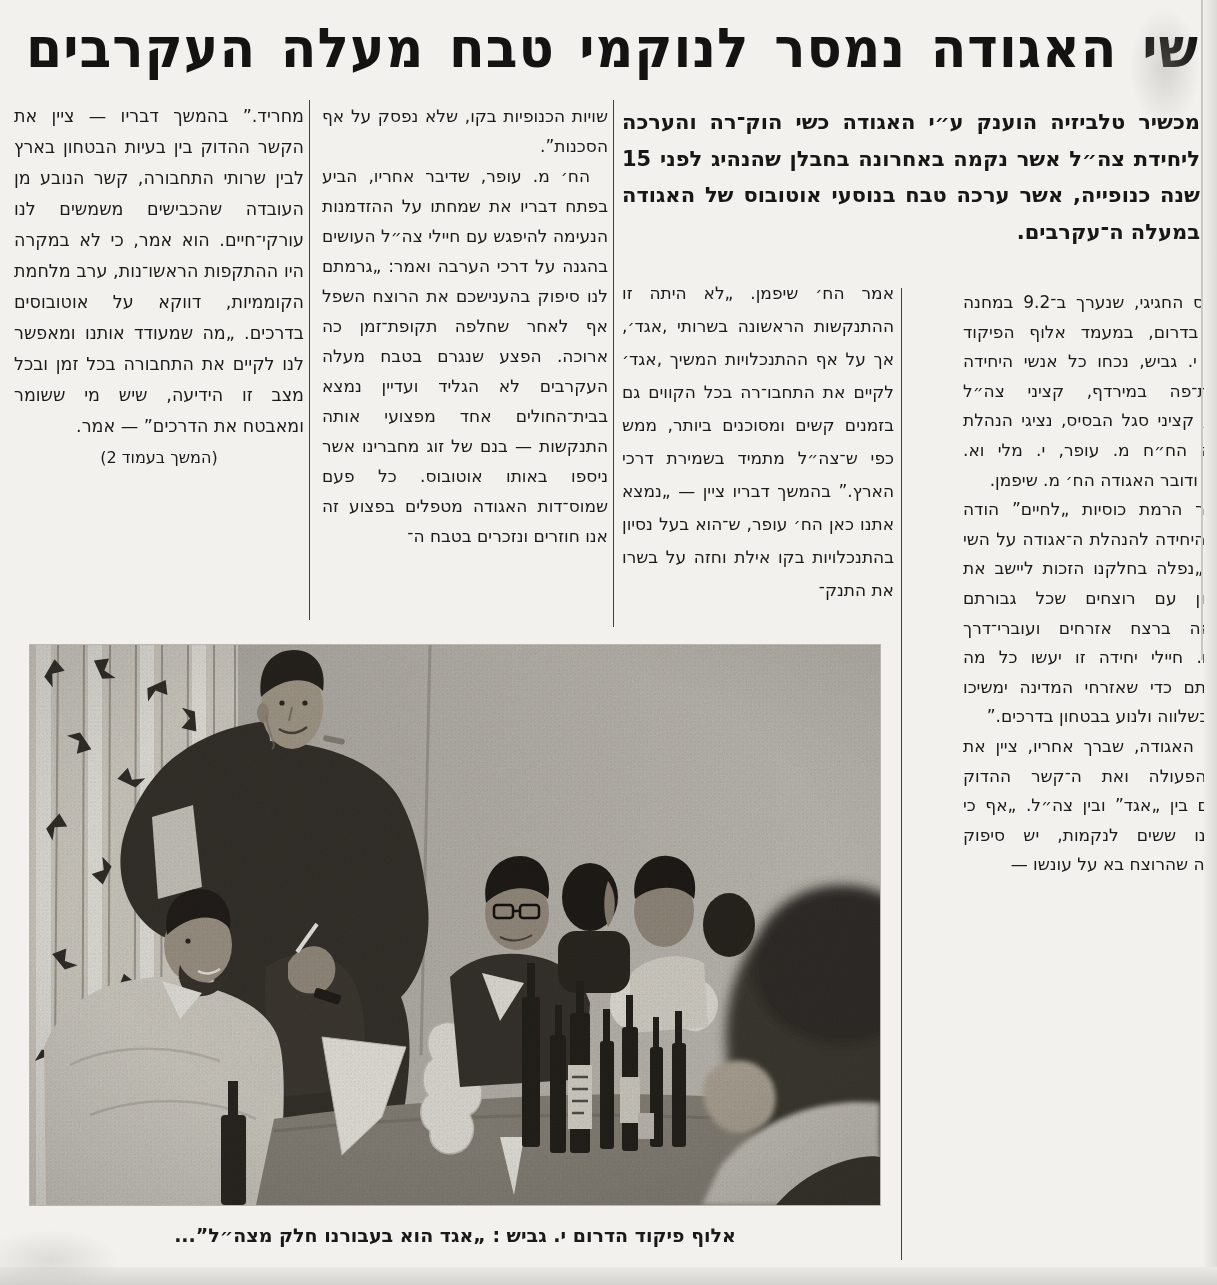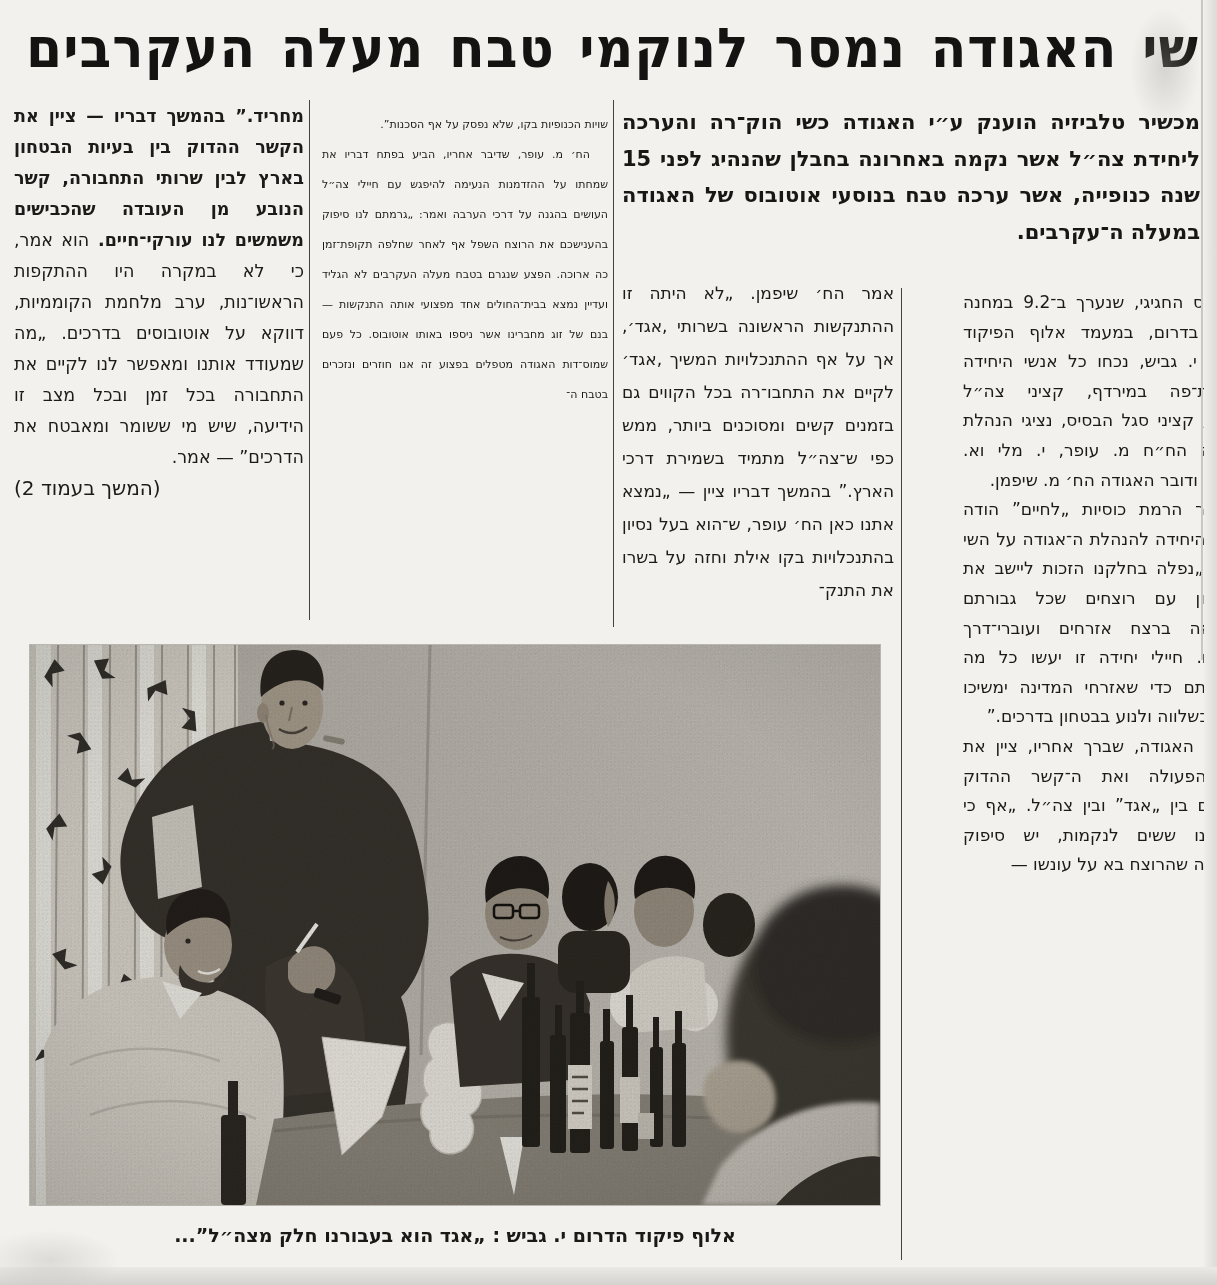--- a/index.html
+++ b/index.html
@@ -11,24 +11,24 @@
             text-align:justify;text-align-last:justify;letter-spacing:1px;transform:scaleY(1.06);transform-origin:top;}
 
   .lead{position:absolute;top:104px;left:622px;width:578px;
         font-size:21px;font-weight:bold;line-height:36.5px;text-align:justify;color:#181715;}
 
   .col{position:absolute;text-align:justify;}
   .col p{margin:0;}
   .col p.ind{text-indent:18px;}
   .c1{left:916px;top:288px;width:292px;font-size:17px;line-height:29.6px;margin-left:47px;}
   .c2{left:622px;top:277px;width:272px;font-size:17px;line-height:33px;}
-  .c3{left:322px;top:110px;width:286px;font-size:11px;line-height:30px;}
+  .c3{left:322px;top:101px;width:286px;font-size:17px;line-height:30px;}
   .c4{left:14px;top:101px;width:290px;font-size:17.5px;line-height:31px;}
-  .bold{font-weight:bold;}
-  .note{text-align:left;text-indent:0;font-size:20px;}
+  .bold{font-weight:normal;}
+  .note{text-align:center;text-indent:0;font-size:16px;}
 
   .vrule{position:absolute;width:1px;background:#45423e;}
   .vr1{left:309px;top:100px;height:520px;}
   .vr2{left:613px;top:100px;height:527px;}
   .vr3{left:901px;top:288px;height:972px;}
 
   .photo{position:absolute;left:30px;top:645px;width:850px;height:560px;margin:0;
          outline:1px solid #b9b6b0;}
   .photo svg{display:block;width:100%;height:100%;}
 

